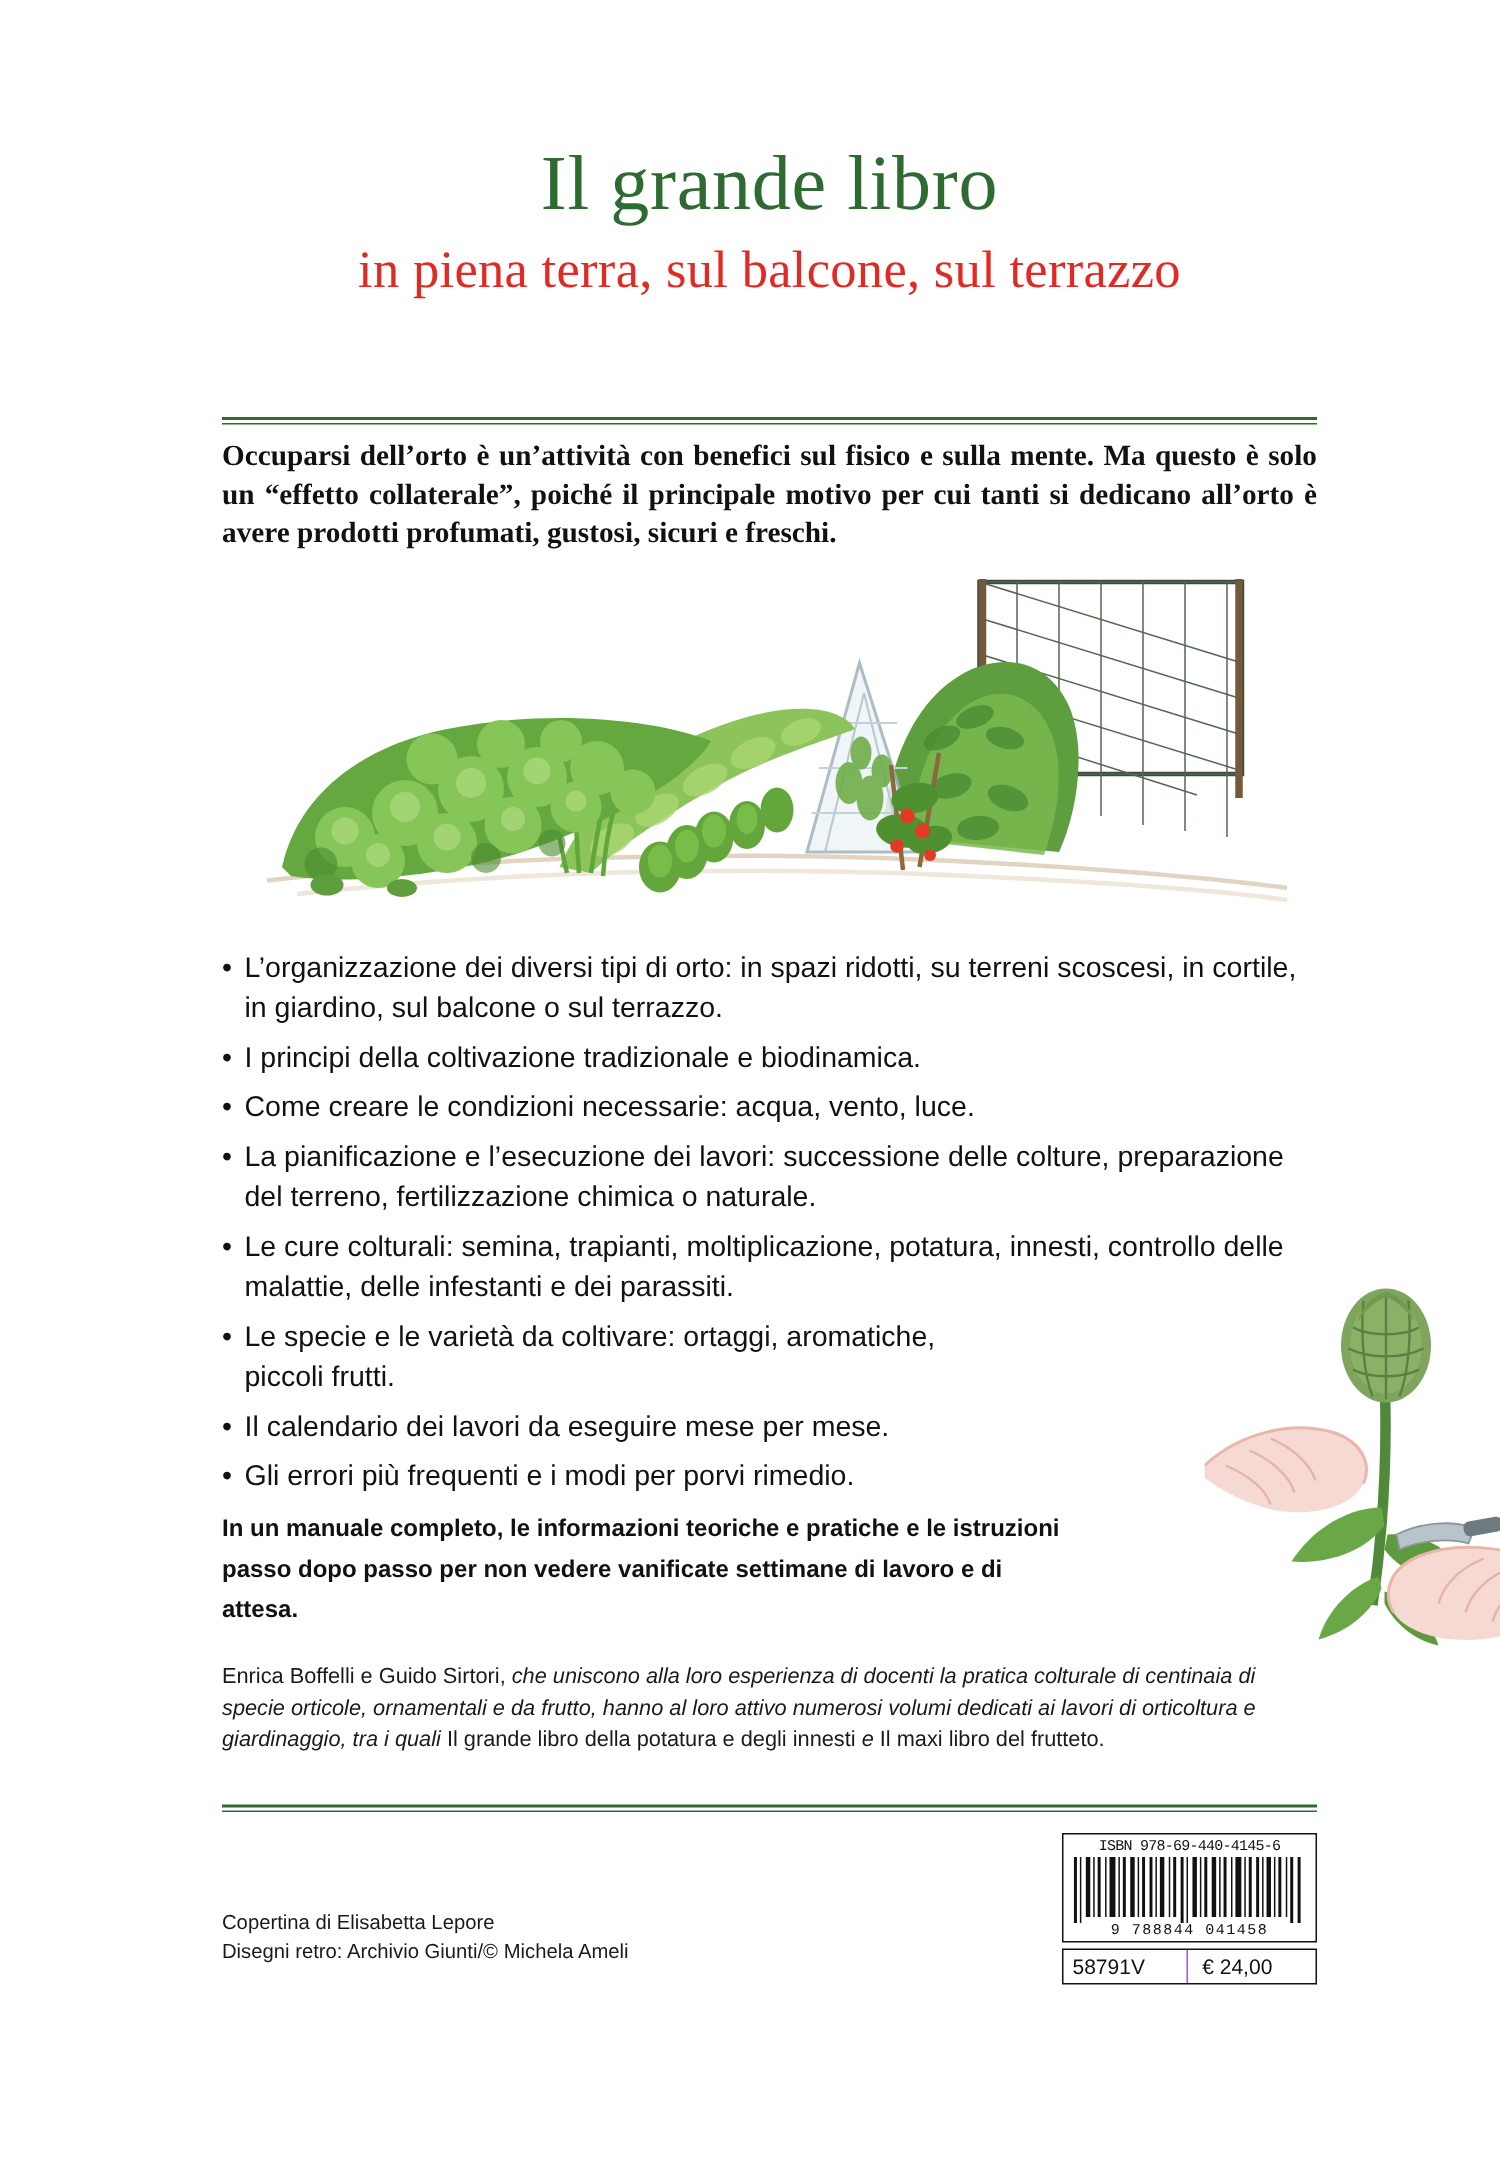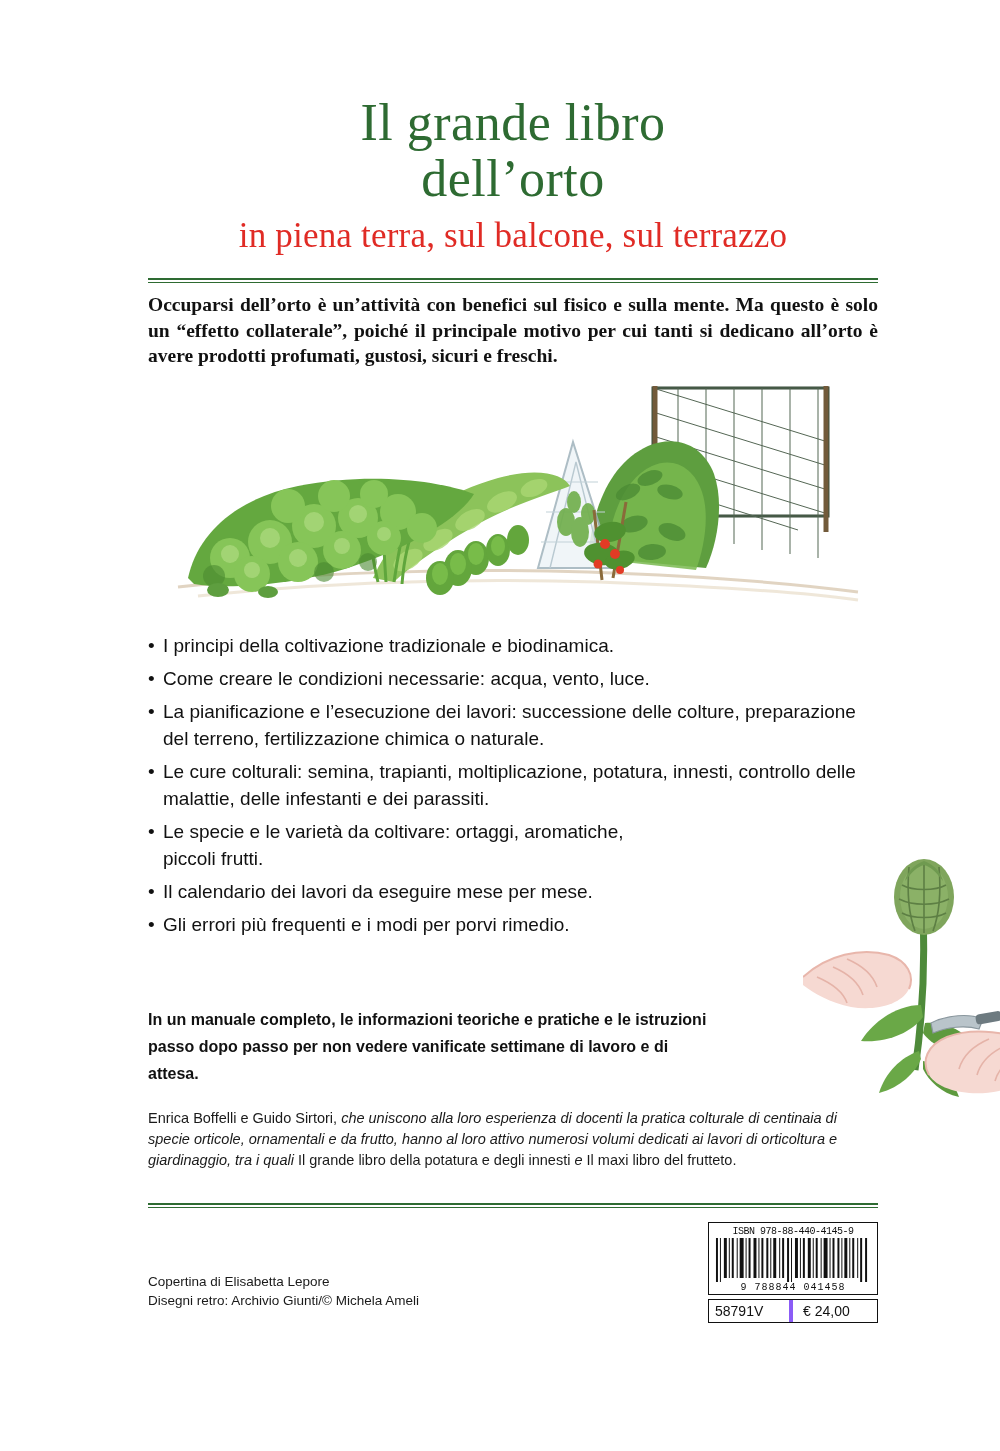--- a/index.html
+++ b/index.html
@@ -203,21 +203,21 @@
     border: 1px solid #111;
     height: 22px;
     align-items: center;
   }
   .price-code {
     flex: 1;
     font-family: "Liberation Sans", sans-serif;
     font-size: 14px;
     padding-left: 6px;
     color: #111;
-    border-right: 4px solid #8b5cf6;
+    border-right: 1px solid #8b5cf6;
     height: 100%;
     display: flex;
     align-items: center;
   }
   .price-value {
     flex: 1;
     font-family: "Liberation Sans", sans-serif;
     font-size: 14px;
     padding-left: 10px;
     color: #111;
@@ -236,21 +236,20 @@
   }
 </style>
 </head>
 <body>
 
 <div class="page">
   <div class="content">
 
     <div class="title-block">
       <div class="title-line1">Il grande libro</div>
-      <div class="title-line2">dell’orto</div>
       <div class="subtitle">in piena terra, sul balcone, sul terrazzo</div>
     </div>
 
     <div class="rule-double" id="rule-top">
       <div class="r1"></div>
         <div class="r2"></div>
     </div>
 
     <div class="intro">Occuparsi dell’orto è un’attività con benefici sul fisico e sulla mente. Ma questo è solo un “effetto collaterale”, poiché il principale motivo per cui tanti si dedicano all’orto è avere prodotti profumati, gustosi, sicuri e freschi.</div>
 
@@ -395,20 +394,21 @@
 
         <g fill="#5e9e3f">
           <ellipse cx="60" cy="208" rx="11" ry="7"></ellipse>
           <ellipse cx="110" cy="210" rx="10" ry="6"></ellipse>
         </g>
       </svg>
     </div>
 
     <div class="bullets">
       <ul>
+        <li>L’organizzazione dei diversi tipi di orto: in spazi ridotti, su terreni scoscesi, in cortile, in giardino, sul balcone o sul terrazzo.</li>
         <li>I principi della coltivazione tradizionale e biodinamica.</li>
         <li>Come creare le condizioni necessarie: acqua, vento, luce.</li>
         <li>La pianificazione e l’esecuzione dei lavori: successione delle colture, preparazione del terreno, fertilizzazione chimica o naturale.</li>
         <li>Le cure colturali: semina, trapianti, moltiplicazione, potatura, innesti, controllo delle malattie, delle infestanti e dei parassiti.</li>
         <li style="width:500px;">Le specie e le varietà da coltivare: ortaggi, aromatiche, piccoli frutti.</li>
         <li>Il calendario dei lavori da eseguire mese per mese.</li>
         <li>Gli errori più frequenti e i modi per porvi rimedio.</li>
       </ul>
     </div>
 
@@ -468,21 +468,21 @@
         <div class="r2"></div>
     </div>
 
     <div class="credits">
       <div>Copertina di Elisabetta Lepore</div>
       <div>Disegni retro: Archivio Giunti/© Michela Ameli</div>
     </div>
 
     <div class="barcode-block">
       <div class="barcode-box">
-        <div class="isbn-text">ISBN 978-88-440-4145-9</div>
+        <div class="isbn-text">ISBN 978-69-440-4145-6</div>
         <svg class="bars" viewBox="0 0 160 44" preserveAspectRatio="none">
           <g fill="#111111">
             <rect x="2" y="0" width="2" height="44"></rect>
             <rect x="6" y="0" width="1" height="44"></rect>
             <rect x="10" y="0" width="3" height="40"></rect>
             <rect x="15" y="0" width="1" height="40"></rect>
             <rect x="18" y="0" width="2" height="40"></rect>
             <rect x="23" y="0" width="1" height="40"></rect>
             <rect x="26" y="0" width="4" height="40"></rect>
             <rect x="32" y="0" width="1" height="40"></rect>

